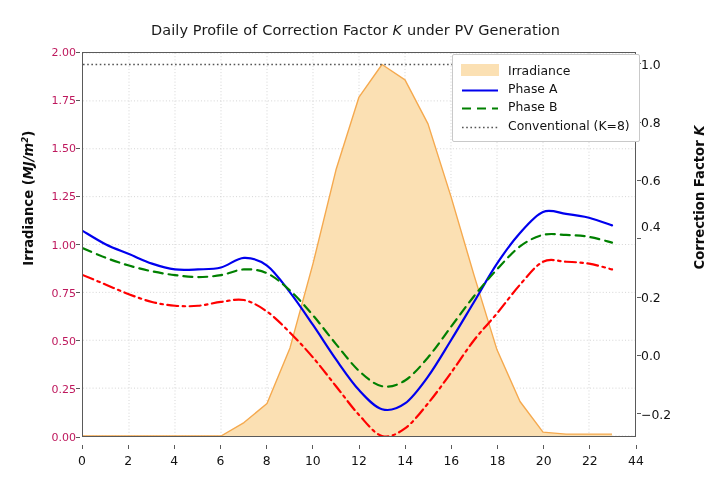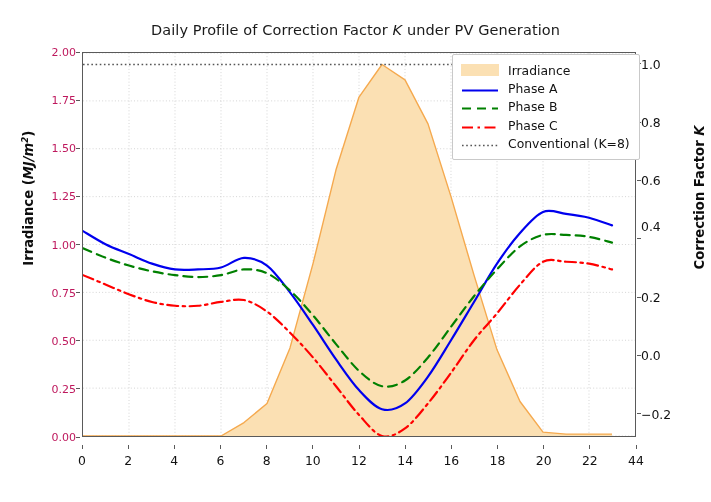--- a/index.html
+++ b/index.html
@@ -194,25 +194,19 @@
         <span class="legtxt">Phase A</span>
       </div>
       <div class="legrow">
         <span class="legkey"><svg width="38" height="13">
             <line x1="1" y1="6.5" x2="37" y2="6.5" stroke="#008000" stroke-width="2.2" stroke-linecap="butt" stroke-dasharray="9,6"></line>
           </svg></span>
         <span class="legtxt">Phase B</span>
       </div>
       <div class="legrow">
         <span class="legkey"><svg width="38" height="13">
-            <line x1="1" y1="6.5" x2="37" y2="6.5" stroke="#FF0000" stroke-width="2.2" stroke-linecap="butt" stroke-dasharray="11,4.5,2.5,4.5"></line>
-          </svg></span>
-        <span class="legtxt">Phase C</span>
-      </div>
-      <div class="legrow">
-        <span class="legkey"><svg width="38" height="13">
             <line x1="1" y1="6.5" x2="37" y2="6.5" stroke="#555555" stroke-width="1.5" stroke-linecap="butt" stroke-dasharray="1.6,2.6"></line>
           </svg></span>
         <span class="legtxt">Conventional (K=8)</span>
       </div>
     </div>
 
 </div>
 
 </body></html>

